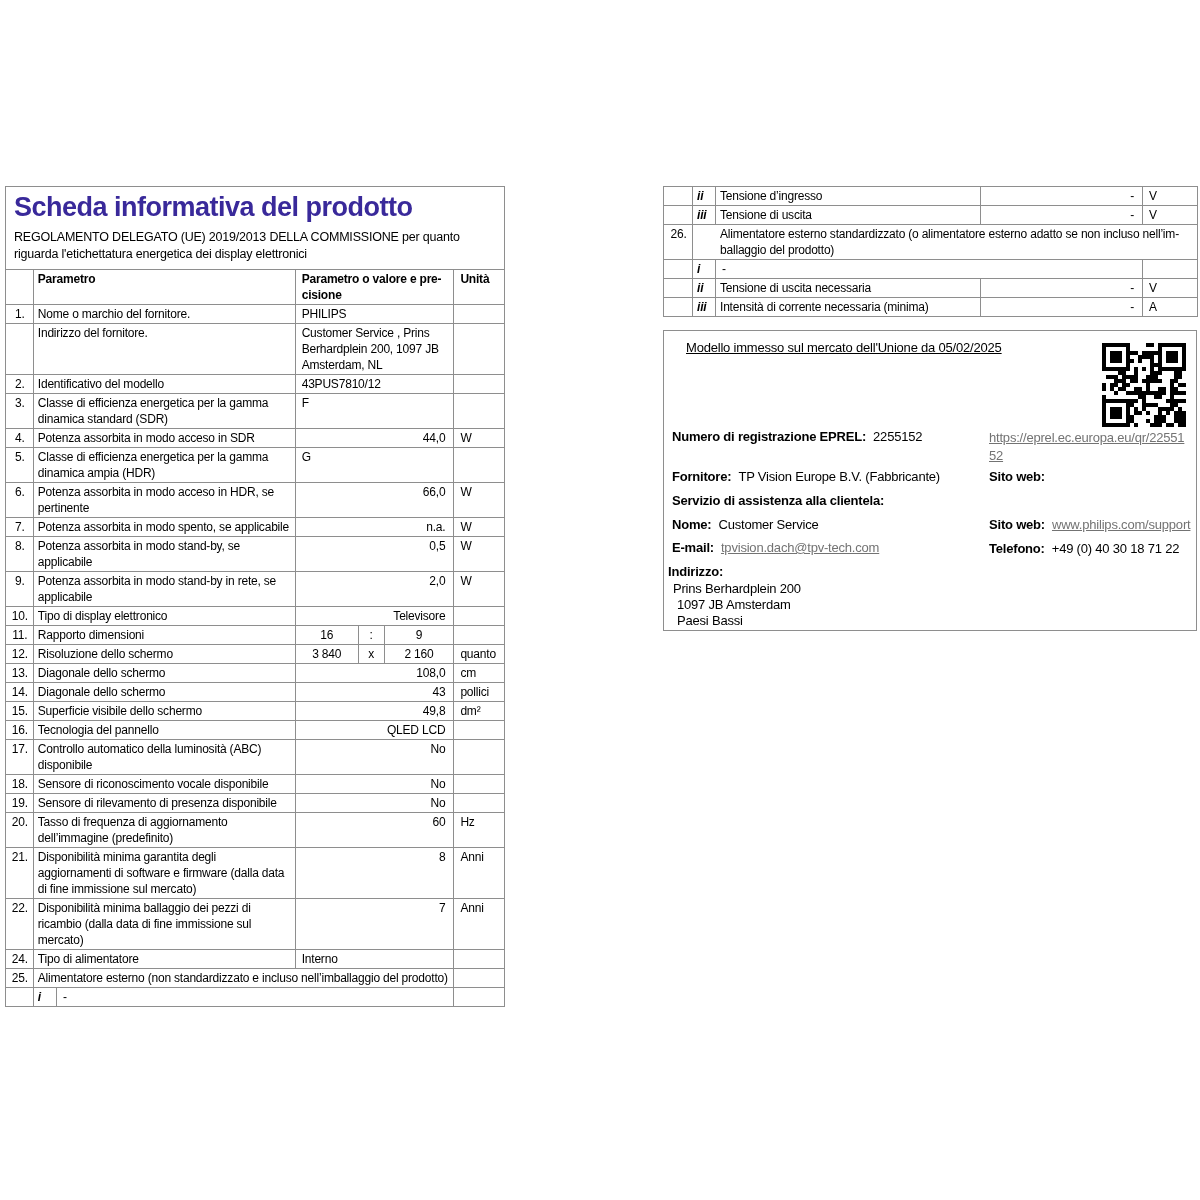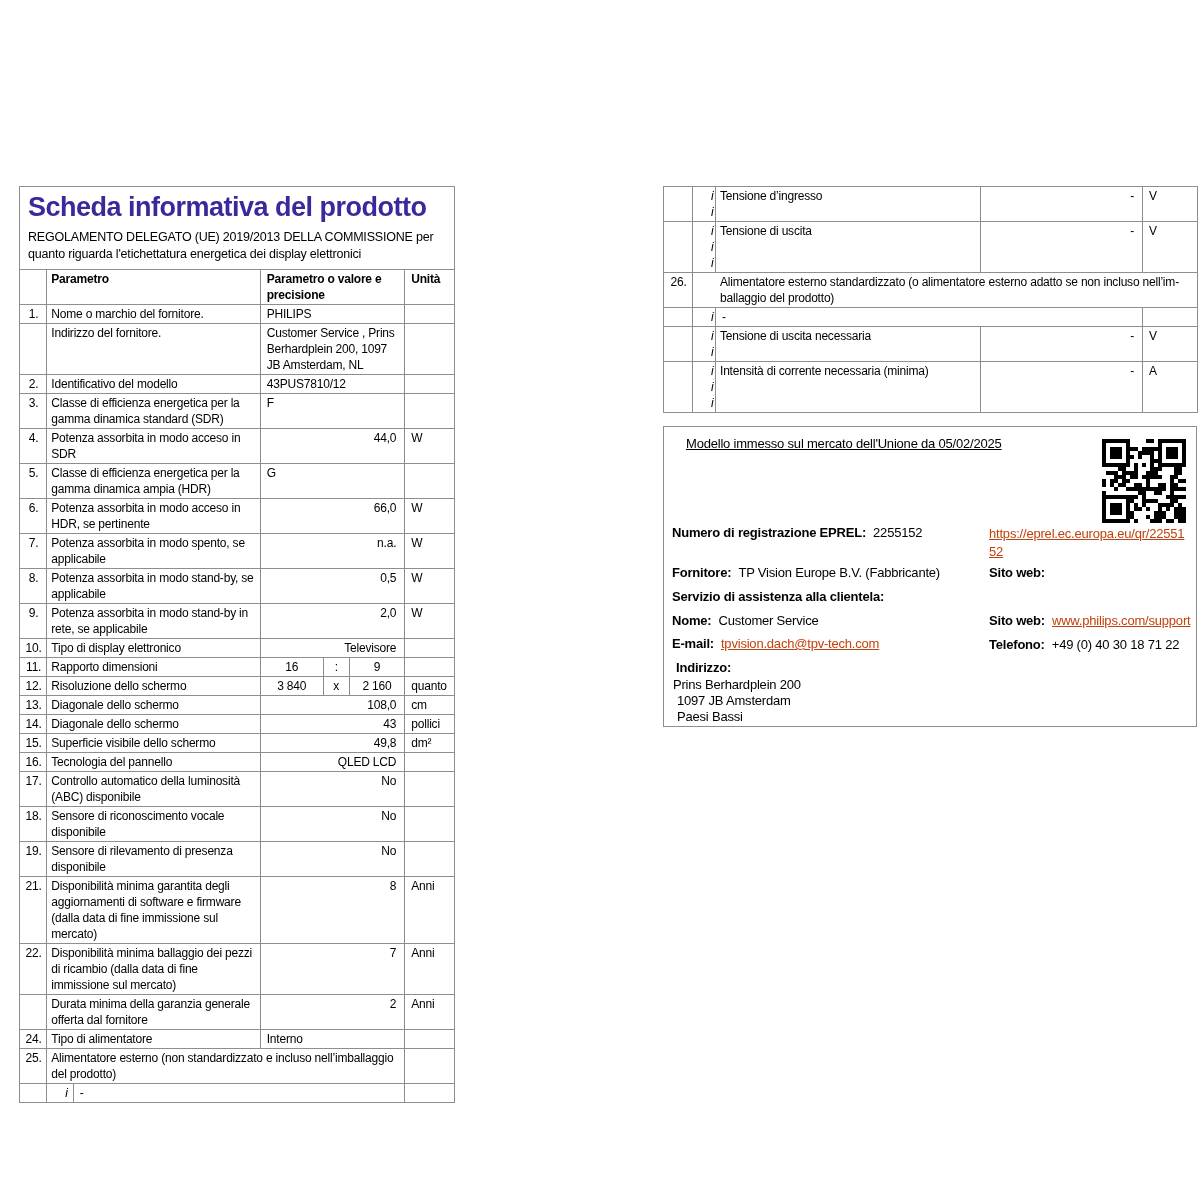--- a/index.html
+++ b/index.html
@@ -4,49 +4,49 @@
 <style>
   html,body{margin:0;padding:0;background:#fff;width:1200px;height:1200px;
     font-family:"Liberation Sans",sans-serif;color:#000;}
   .page{position:relative;width:1200px;height:1200px;background:#fff;overflow:hidden;}
 
   
   table.t{border-collapse:collapse;table-layout:fixed;
     font:12px/16px "Liberation Sans",sans-serif;letter-spacing:-0.2px;color:#000;}
   .t td{border:1px solid #8e8e8e;padding:1px 5px;vertical-align:top;word-wrap:break-word;}
   .t td.num{text-align:center;padding-right:4px;}
-  .t td.sub{font-style:italic;padding-left:18px;}
+  .t td.sub{font-style:italic;padding-left:4px;font-weight:bold;}
   .t td.param{padding-left:4px;}
   .t td.val.r{text-align:right;padding-right:8px;}
   .t td.val.l{text-align:left;padding-left:6px;}
   .t td.unit{padding-left:6px;}
   .t td.b{font-weight:bold;margin-left:39px;}
   .t td.split{padding:0;}
   .sp{display:flex;width:100%;}
   .sp span{display:block;padding:1px 0;text-align:center;}
   .sp .sp-a{width:62px;}
   .sp .sp-m{width:25px;border-left:1px solid #8e8e8e;border-right:1px solid #8e8e8e;}
   .sp .sp-b{flex:1;}
   .t td.pspan{padding-left:27px;}
 
-  .leftcol{position:absolute;left:19px;top:186px;width:436px;}
+  .leftcol{position:absolute;left:5px;top:186px;width:500px;}
   .rightcol{position:absolute;left:663px;top:186px;width:534px;}
 
   
   .titlecell{padding:5px 8px 6px 8px !important;}
   .doc-title{font-size:27px;line-height:30px;font-weight:bold;letter-spacing:-0.5px;margin:0 0 7px 0;}
   .reg-text{font-size:12.5px;line-height:17px;letter-spacing:-0.2px;}
 
   
   .infobox{position:relative;margin-top:13px;border:1px solid #8e8e8e;height:299px;
     font:13px/16px "Liberation Sans",sans-serif;letter-spacing:-0.2px;}
   .ib{position:absolute;white-space:nowrap;}
   .lbl{font-weight:bold;}
   .lbl + span, .lbl + a{margin-left:7px;}
-  a.lnk{color:#c2410c;text-decoration:underline;cursor:pointer;}
+  a.lnk{color:#737373;text-decoration:underline;cursor:pointer;}
   .eprel-link{position:absolute;left:325px;top:98px;width:202px;white-space:normal;
     word-break:break-all;line-height:18px;}
 
   
   .qr{position:absolute;top:12px;right:10px;width:84px;height:84px;background:#fff;}
   .qr i{position:absolute;width:4px;height:4px;background:#000;}
 </style>
 </head>
 <body>
 
@@ -205,35 +205,35 @@
         <td class="val r">No</td>
         <td class="unit"></td>
       </tr>
       <tr>
         <td class="num">19.</td>
         <td colspan="2" class="param">Sensore di rilevamento di presenza disponibile</td>
         <td class="val r">No</td>
         <td class="unit"></td>
       </tr>
       <tr>
+        <td class="num">20.</td>
+        <td colspan="2" class="param">Tasso di frequenza di aggiornamento dell’immagine (predefinito)</td>
+        <td class="val r">60</td>
+        <td class="unit">Hz</td>
+      </tr>
+      <tr>
         <td class="num">21.</td>
         <td colspan="2" class="param">Disponibilità minima garantita degli aggiornamenti di software e firmware (dalla data di fine immissione sul mercato)</td>
         <td class="val r">8</td>
         <td class="unit">Anni</td>
       </tr>
       <tr>
         <td class="num">22.</td>
         <td colspan="2" class="param">Disponibilità minima ballaggio dei pezzi di ricambio (dalla data di fine immissione sul mercato)</td>
         <td class="val r">7</td>
-        <td class="unit">Anni</td>
-      </tr>
-      <tr>
-        <td class="num"></td>
-        <td colspan="2" class="param">Durata minima della garanzia generale offerta dal fornitore</td>
-        <td class="val r">2</td>
         <td class="unit">Anni</td>
       </tr>
       <tr>
         <td class="num">24.</td>
         <td colspan="2" class="param">Tipo di alimentatore</td>
         <td class="val l">Interno</td>
         <td class="unit"></td>
       </tr>
       <tr>
         <td class="num">25.</td>
@@ -573,20 +573,20 @@
         <span class="lbl">Sito web:</span><a class="lnk">www.philips.com/support</a>
       </div>
 
       <div class="ib" style="left:8px;top:209px;">
         <span class="lbl">E-mail:</span><a class="lnk">tpvision.dach@tpv-tech.com</a>
       </div>
       <div class="ib" style="left:325px;top:210px;">
         <span class="lbl">Telefono:</span><span>+49 (0) 40 30 18 71 22</span>
       </div>
 
-      <div class="ib lbl" style="left:12px;top:233px;">Indirizzo:</div>
+      <div class="ib lbl" style="left:4px;top:233px;">Indirizzo:</div>
       <div class="ib" style="left:9px;top:250px;">Prins Berhardplein 200</div>
       <div class="ib" style="left:13px;top:266px;">1097 JB Amsterdam</div>
       <div class="ib" style="left:13px;top:282px;">Paesi Bassi</div>
     </div>
   </div>
 
 </div>
 
 </body></html>

